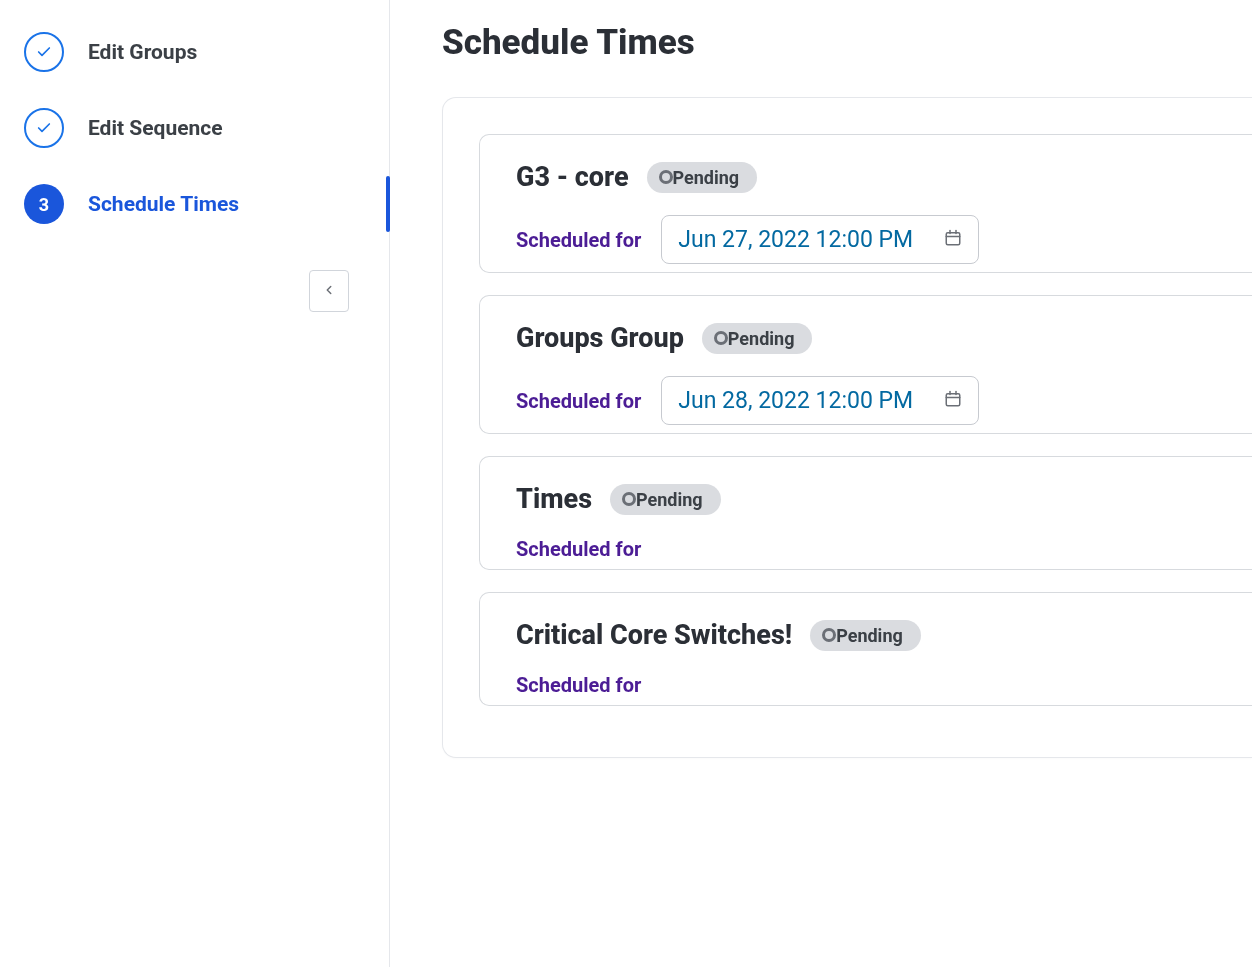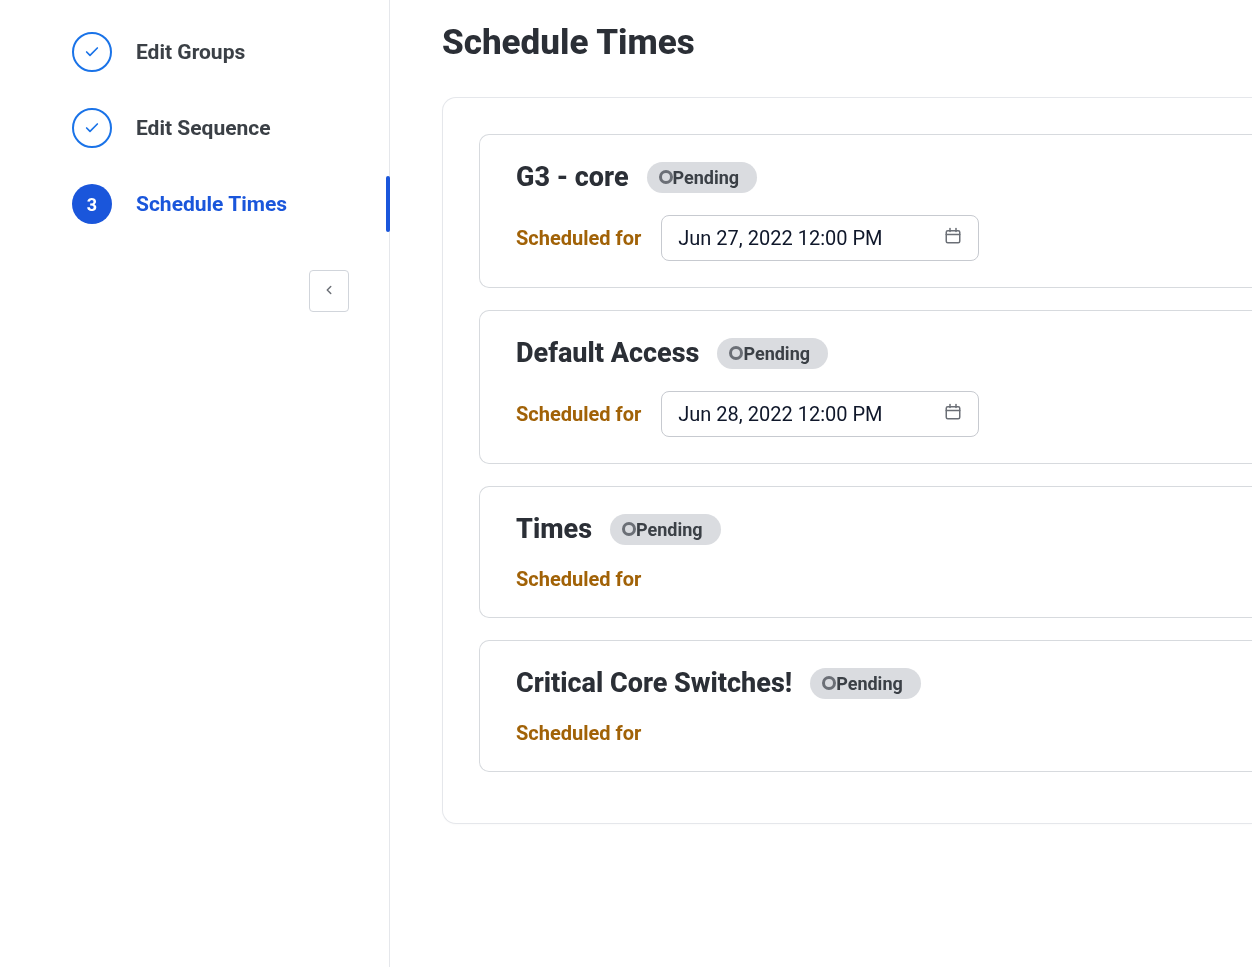--- a/index.html
+++ b/index.html
@@ -16,21 +16,20 @@
     display: flex;
     width: 100%;
     height: 100%;
   }
   .sidebar {
     width: 390px;
     border-right: 1px solid #e5e7eb;
     padding-top: 14px;
     position: relative;
     flex-shrink: 0;
-    padding-left: 48px;
   }
   .step-row {
     display: flex;
     align-items: center;
     gap: 24px;
     padding: 18px 24px;
     cursor: pointer;
     position: relative;
   }
   .step-indicator {
@@ -101,21 +100,21 @@
     border-right: none;
     border-radius: 14px 0 0 14px;
     padding: 36px 0 36px 36px;
     background: #fff;
     box-shadow: 0 1px 2px rgba(0,0,0,0.02);
   }
   .card {
     border: 1px solid #d7dade;
     border-right: none;
     border-radius: 10px 0 0 10px;
-    padding: 26px 0 26px 36px;
+    padding: 26px 0 8px 36px;
     margin-bottom: 22px;
     background: #fff;
   }
   .card:last-child { margin-bottom: 15px; }
   .card-header {
     display: flex;
     align-items: center;
     gap: 18px;
     margin-bottom: 22px;
   }
@@ -144,36 +143,36 @@
     color: #3b4046;
   }
   .schedule-row {
     display: flex;
     align-items: center;
     gap: 20px;
   }
   .schedule-label {
     font-size: 20px;
     font-weight: 700;
-    color: #a16207;
+    color: #4c1d95;
   }
   .date-input {
     display: inline-flex;
     align-items: center;
     justify-content: space-between;
     border: 1px solid #c7cad0;
     border-radius: 8px;
     padding: 10px 16px;
     width: 318px;
     cursor: pointer;
     background: #fff;
   }
   .date-input .val {
-    font-size: 20px;
-    color: #0f172a;
+    font-size: 23px;
+    color: #0369a1;
   }
   .date-input svg { width: 18px; height: 18px; color: #6b6f76; flex-shrink: 0; }
 </style>
 </head>
 <body>
 
 <div class="layout">
   <aside class="sidebar">
 
     <div class="step-row">
@@ -233,21 +232,21 @@
                   <line x1="8" y1="2" x2="8" y2="6"></line>
                   <line x1="16" y1="2" x2="16" y2="6"></line>
                 </svg>
             </span>
           </div>
         </div>
       </div>
 
       <div class="card">
         <div class="card-header">
-          <div class="card-title">Default Access</div>
+          <div class="card-title">Groups Group</div>
           <div class="status-pill">
             <span class="dot"></span>
             <span class="txt">Pending</span>
           </div>
         </div>
         <div class="schedule-row">
           <div class="schedule-label">Scheduled for</div>
           <div class="date-input">
             <span class="val">Jun 28, 2022 12:00 PM</span>
             <span>

